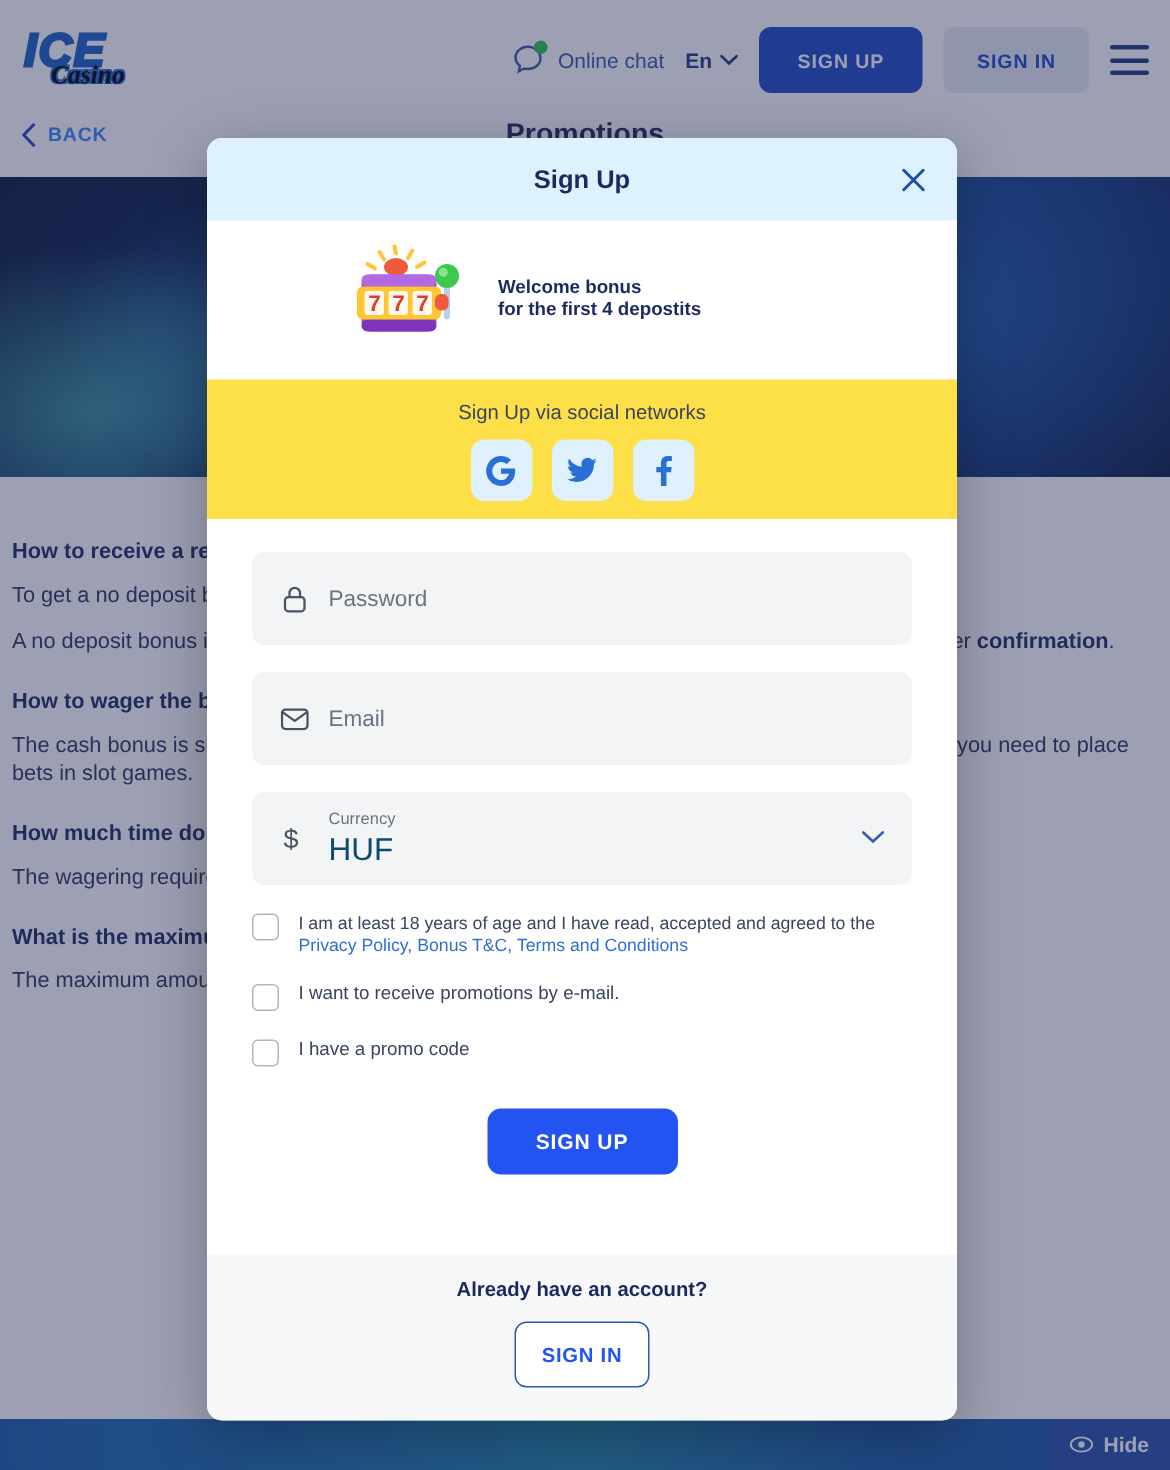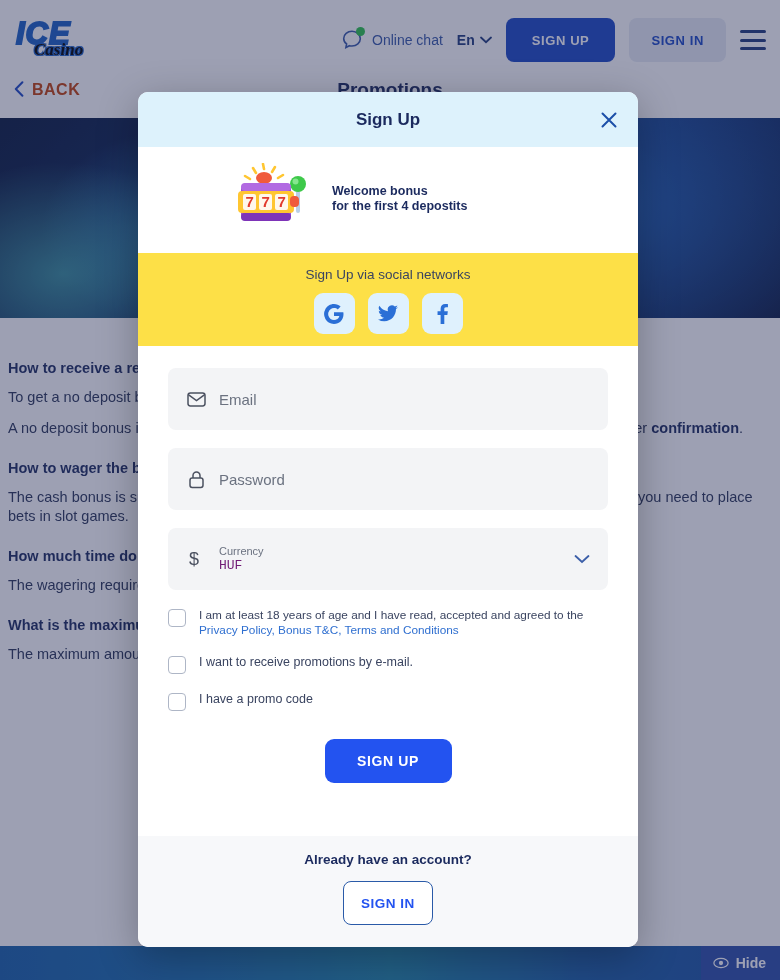--- a/index.html
+++ b/index.html
@@ -50,21 +50,21 @@
     padding: 0 22px; height: 44px; font-size: 13px; font-weight: 700; letter-spacing: .6px; cursor: pointer;
     font-family: "Liberation Sans", sans-serif;
   }
   .burger { width: 26px; height: 20px; display: flex; flex-direction: column; justify-content: space-between; cursor: pointer; }
   .burger span { display: block; height: 3px; background: #1e3a7b; border-radius: 2px; }
 
   .subbar {
     position: absolute; top: 62px; left: 0; width: 780px; height: 56px;
     display: flex; align-items: center; padding: 0 14px; background: #fff;
   }
-  .back-link { display: flex; align-items: flex-start; gap: 8px; color: #c2410c; font-size: 16px; font-weight: 700; letter-spacing: .5px; cursor: pointer; }
+  .back-link { display: flex; align-items: flex-start; gap: 8px; color: #3b82f6; font-size: 13px; font-weight: 700; letter-spacing: .5px; cursor: pointer; }
   .page-title-bg { position: absolute; left: 0; right: 0; text-align: center; font-size: 19px; font-weight: 700; color: #1b2a5e; pointer-events: none; }
 
   .hero {
     position: absolute; top: 118px; left: 0; width: 780px; height: 200px;
     background:
       radial-gradient(ellipse 260px 180px at 8% 78%, rgba(90,225,210,.55), rgba(90,225,210,0) 62%),
       radial-gradient(ellipse 200px 150px at 22% 55%, rgba(60,170,235,.45), rgba(60,170,235,0) 65%),
       radial-gradient(ellipse 330px 230px at 78% 45%, rgba(36,110,200,.75), rgba(36,110,200,0) 70%),
       radial-gradient(ellipse 180px 140px at 55% 95%, rgba(30,90,190,.6), rgba(30,90,190,0) 70%),
       linear-gradient(135deg, #091a3c 0%, #0d2a63 38%, #113a84 62%, #0a1c45 100%);
@@ -117,21 +117,21 @@
 
   .form { padding: 22px 30px 0 30px; background: #fff; flex: 1 1 auto; }
   .field {
     height: 62px; background: #f3f4f6; border-radius: 8px; display: flex; align-items: center;
     padding: 0 18px; gap: 13px; margin-bottom: 18px; cursor: text; position: relative;
   }
   .field-icon { width: 20px; height: 20px; flex: 0 0 auto; display: flex; align-items: center; justify-content: center; }
   .field-ph { font-size: 15px; color: #6b7280; }
   .field-stack { display: flex; flex-direction: column; justify-content: center; line-height: 1.1; }
   .field-lbl { font-size: 11px; color: #6b7280; margin-bottom: 2px; }
-  .field-val { font-size: 13px; color: #701a75; font-family: Liberation Mono, monospace; }
+  .field-val { font-size: 21px; color: #0c4a6e; }
   .chev { margin-left: auto; }
 
   .checks { margin-top: 3px; }
   .check-row { display: flex; align-items: flex-start; gap: 13px; margin-bottom: 18px; }
   .cbox { width: 18px; height: 18px; border: 1.5px solid #aeb6c6; border-radius: 4px; background: #fff; flex: 0 0 auto; margin-top: 1px; cursor: pointer; }
   .check-txt { font-size: 11.8px; color: #3a4460; line-height: 14.5px; }
   .check-txt.big { font-size: 12.5px; }
   .check-txt a { color: #2f6fd0; text-decoration: none; cursor: pointer; }
 
   .signup-wrap { text-align: center; padding: 10px 0 26px; background: #fff; }
@@ -298,36 +298,36 @@
             <path d="M7.3 20v-9.1h3.06l.46-3.55H7.3V5.08c0-1.03.28-1.73 1.76-1.73h1.88V.17C10.62.12 9.5 0 8.2 0 5.48 0 3.62 1.66 3.62 4.7v2.65H.55v3.55h3.07V20h3.68z" fill="#2a6fd6"></path>
           </svg>
         </div>
       </div>
     </div>
 
     <div class="form">
 
       <div class="field">
         <span class="field-icon">
+          <svg width="17" height="19" viewBox="0 0 17 19">
+            <rect x="2" y="8" width="13" height="9.5" rx="2.2" stroke="#4b5160" stroke-width="1.5" fill="none"></rect>
+            <path d="M5 8 V5.4 a3.5 3.5 0 0 1 7 0 V8" stroke="#4b5160" stroke-width="1.5" fill="none"></path>
+          </svg>
+        </span>
+        <span class="field-ph">Password</span>
+      </div>
+
+      <div class="field">
+        <span class="field-icon">
           <svg width="19" height="15" viewBox="0 0 19 15">
             <rect x="1" y="1" width="17" height="13" rx="2.4" stroke="#4b5160" stroke-width="1.5" fill="none"></rect>
             <path d="M2 3.2 L9.5 8.6 L17 3.2" stroke="#4b5160" stroke-width="1.5" fill="none" stroke-linecap="round"></path>
           </svg>
         </span>
         <span class="field-ph">Email</span>
-      </div>
-
-      <div class="field">
-        <span class="field-icon">
-          <svg width="17" height="19" viewBox="0 0 17 19">
-            <rect x="2" y="8" width="13" height="9.5" rx="2.2" stroke="#4b5160" stroke-width="1.5" fill="none"></rect>
-            <path d="M5 8 V5.4 a3.5 3.5 0 0 1 7 0 V8" stroke="#4b5160" stroke-width="1.5" fill="none"></path>
-          </svg>
-        </span>
-        <span class="field-ph">Password</span>
       </div>
 
       <div class="field">
         <span class="field-icon">
           <svg width="14" height="22" viewBox="0 0 14 22">
             <text x="0" y="17" font-family="Liberation Sans, sans-serif" font-size="18" fill="#4b5160">$</text>
           </svg>
         </span>
         <span class="field-stack">
           <span class="field-lbl">Currency</span>

